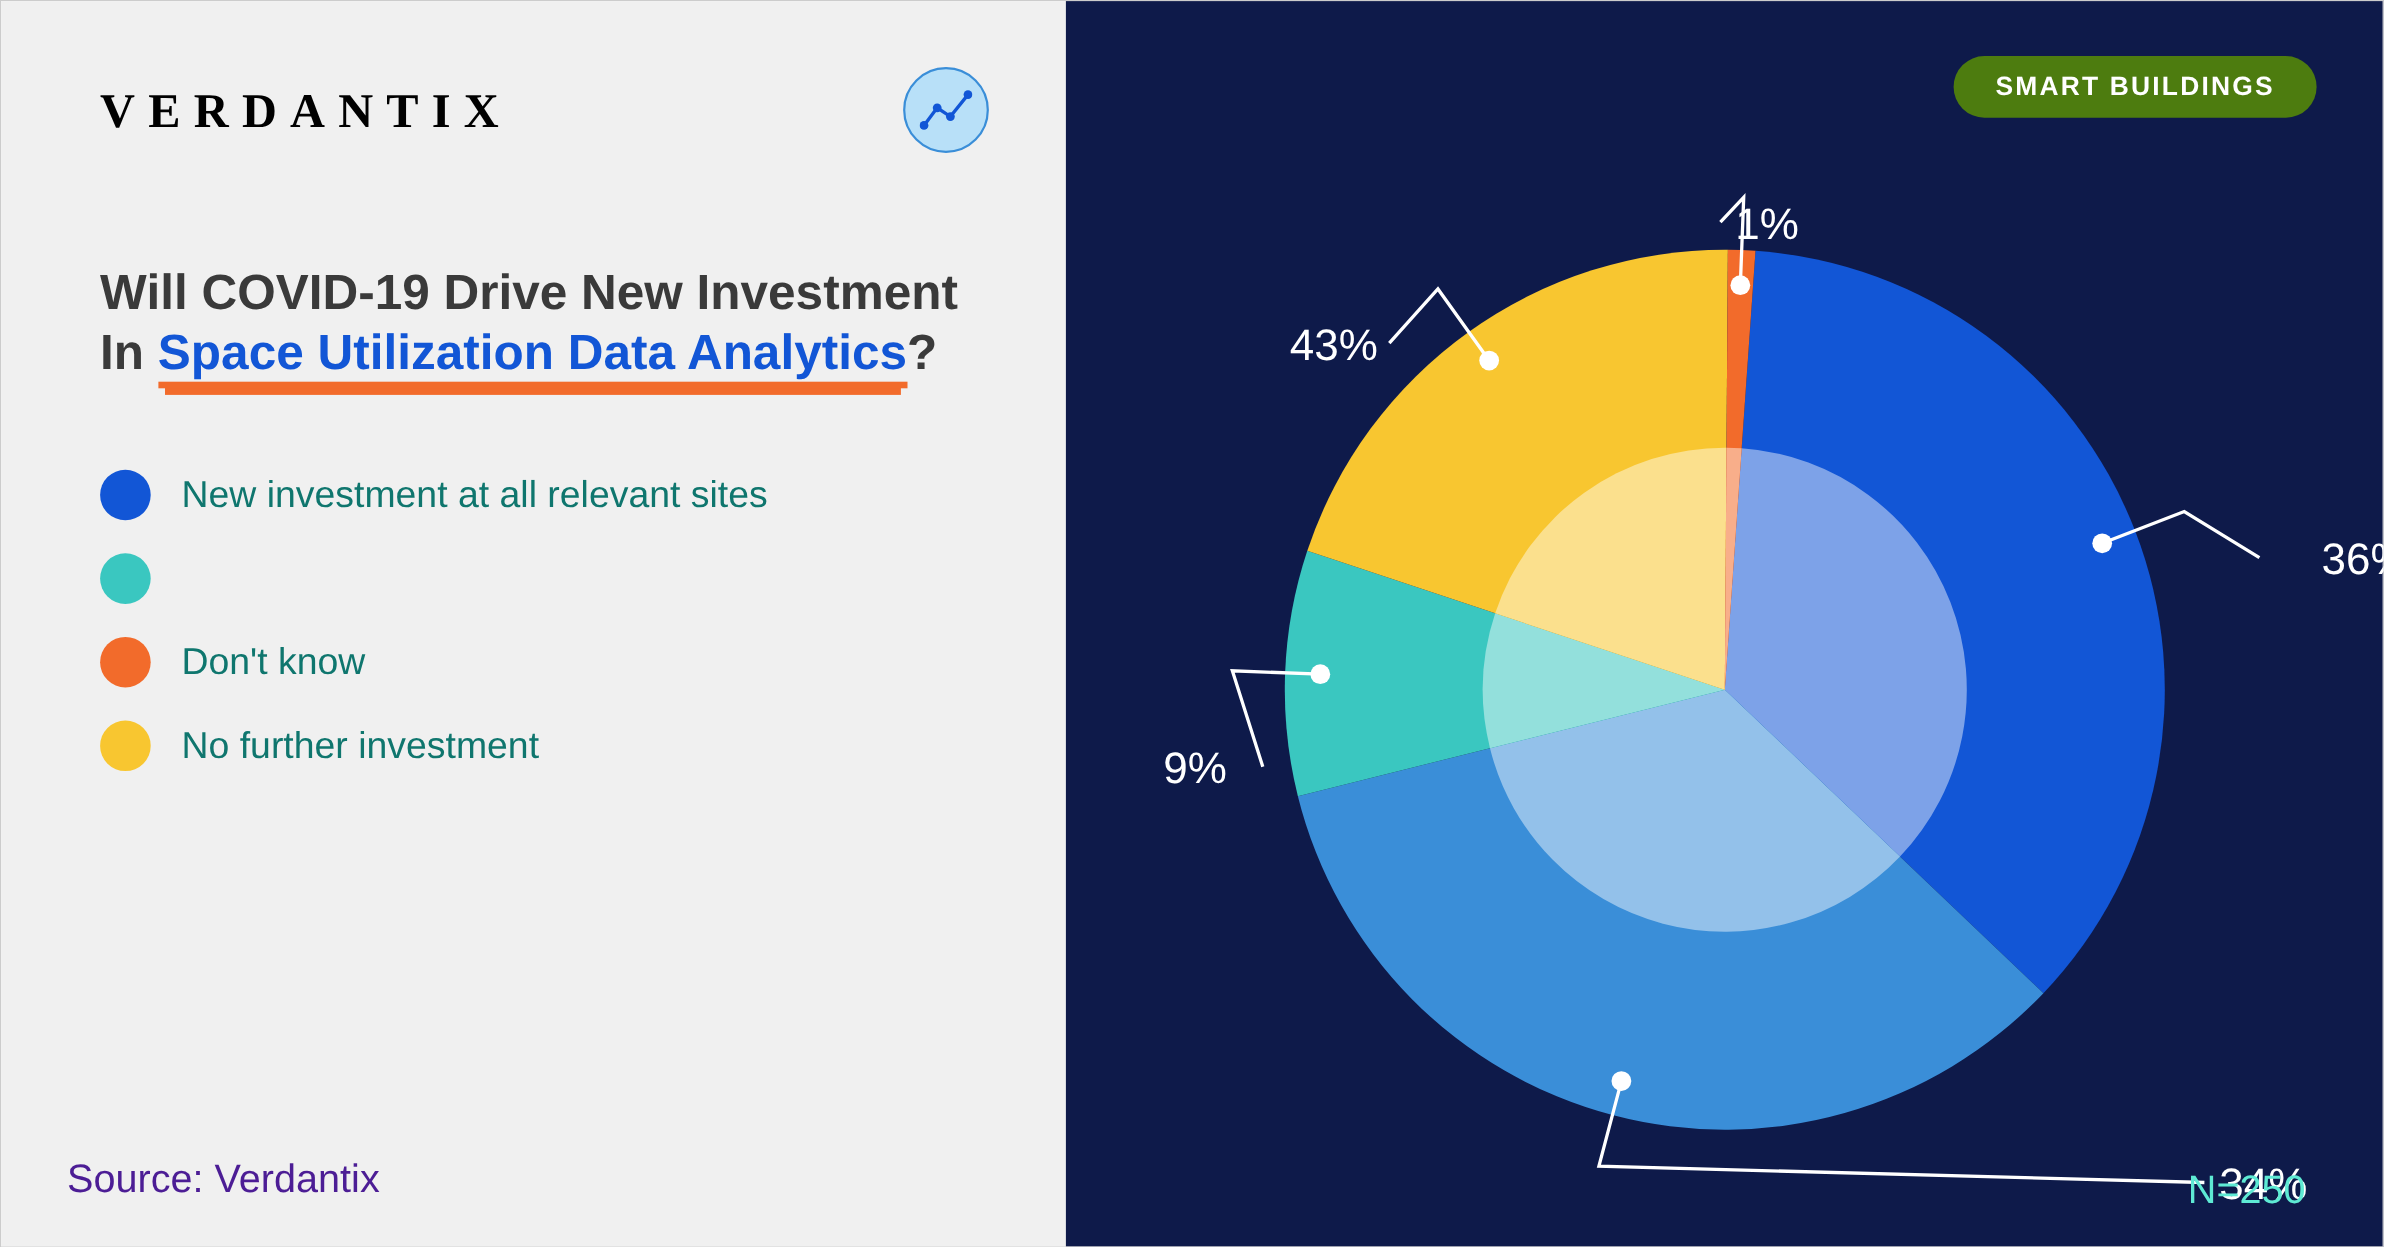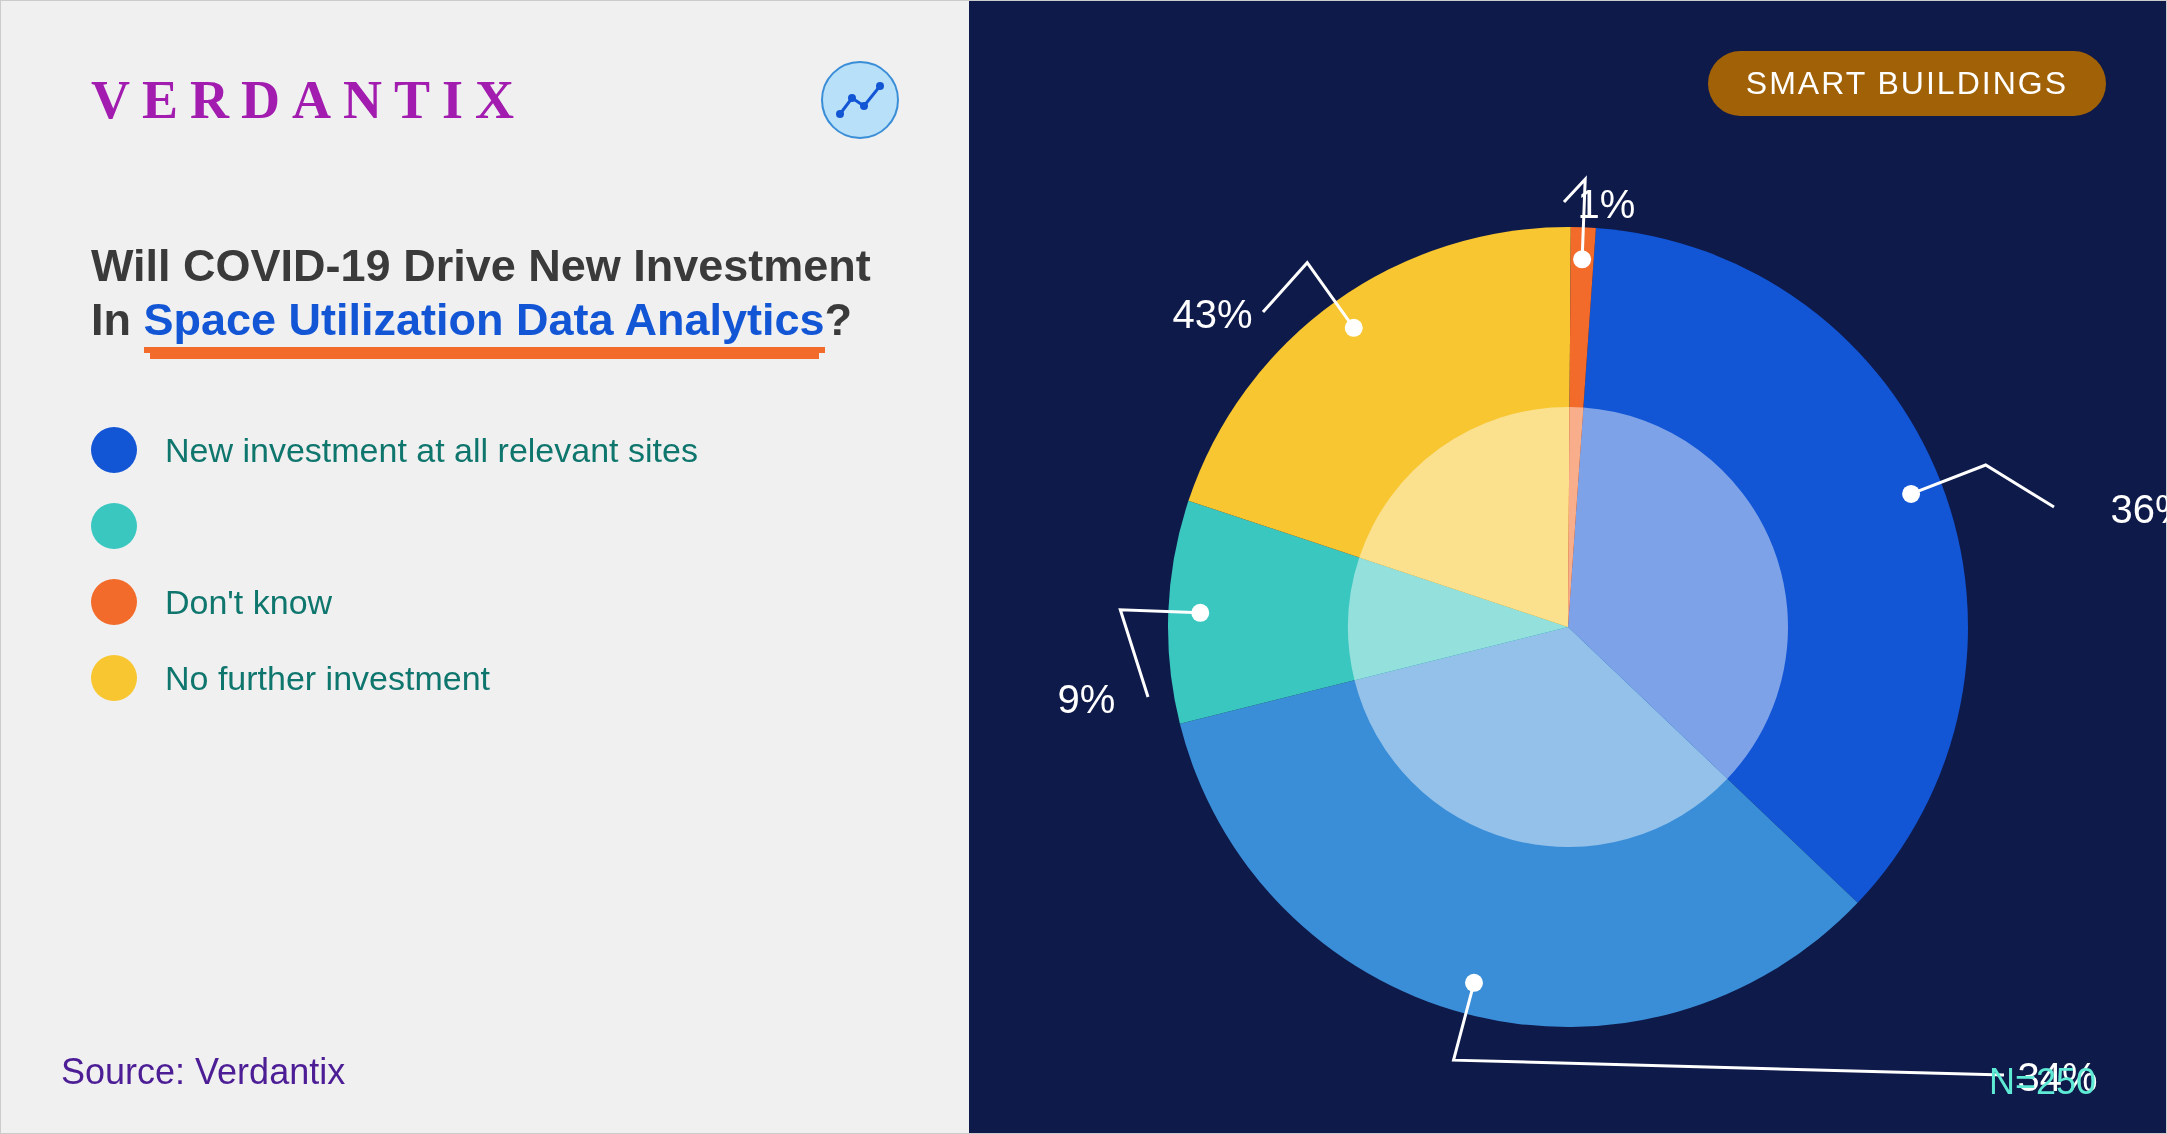--- a/index.html
+++ b/index.html
@@ -28,24 +28,24 @@
     position: relative;
   }
   
   .brand-row {
     display: flex;
     align-items: center;
     justify-content: space-between;
     margin-bottom: 100px;
   }
   .brand {
-    font-size: 54px;
+    font-size: 44px;
     font-weight: 700;
     letter-spacing: 12px;
-    color: #a21caf;
+    color: #000000;
     font-family: Georgia, "Times New Roman", serif;
   }
   .brand .v { font-weight: 900; }
   .icon-badge {
     width: 78px; height: 78px;
     border: 2px solid #3a8ed8;
     border-radius: 50%;
     display: flex; align-items: center; justify-content: center;
     background: #b8e0f8;
   }
@@ -75,24 +75,24 @@
   }
   .source {
     position: absolute;
     left: 60px; bottom: 40px;
     font-size: 36px; color: #4c1d95;
   }
   
   .badge {
     position: absolute;
     top: 50px; right: 60px;
-    background: #a16207;
+    background: #4d7c0f;
     color: #fff;
-    font-size: 32px;
-    font-weight: 400;
+    font-size: 24px;
+    font-weight: 700;
     letter-spacing: 2px;
     padding: 14px 38px;
     border-radius: 40px;
   }
   .sample {
     position: absolute;
     right: 70px; bottom: 30px;
     color: #5eead4; font-size: 36px; font-weight: 500;
   }
   .chart-wrap {

